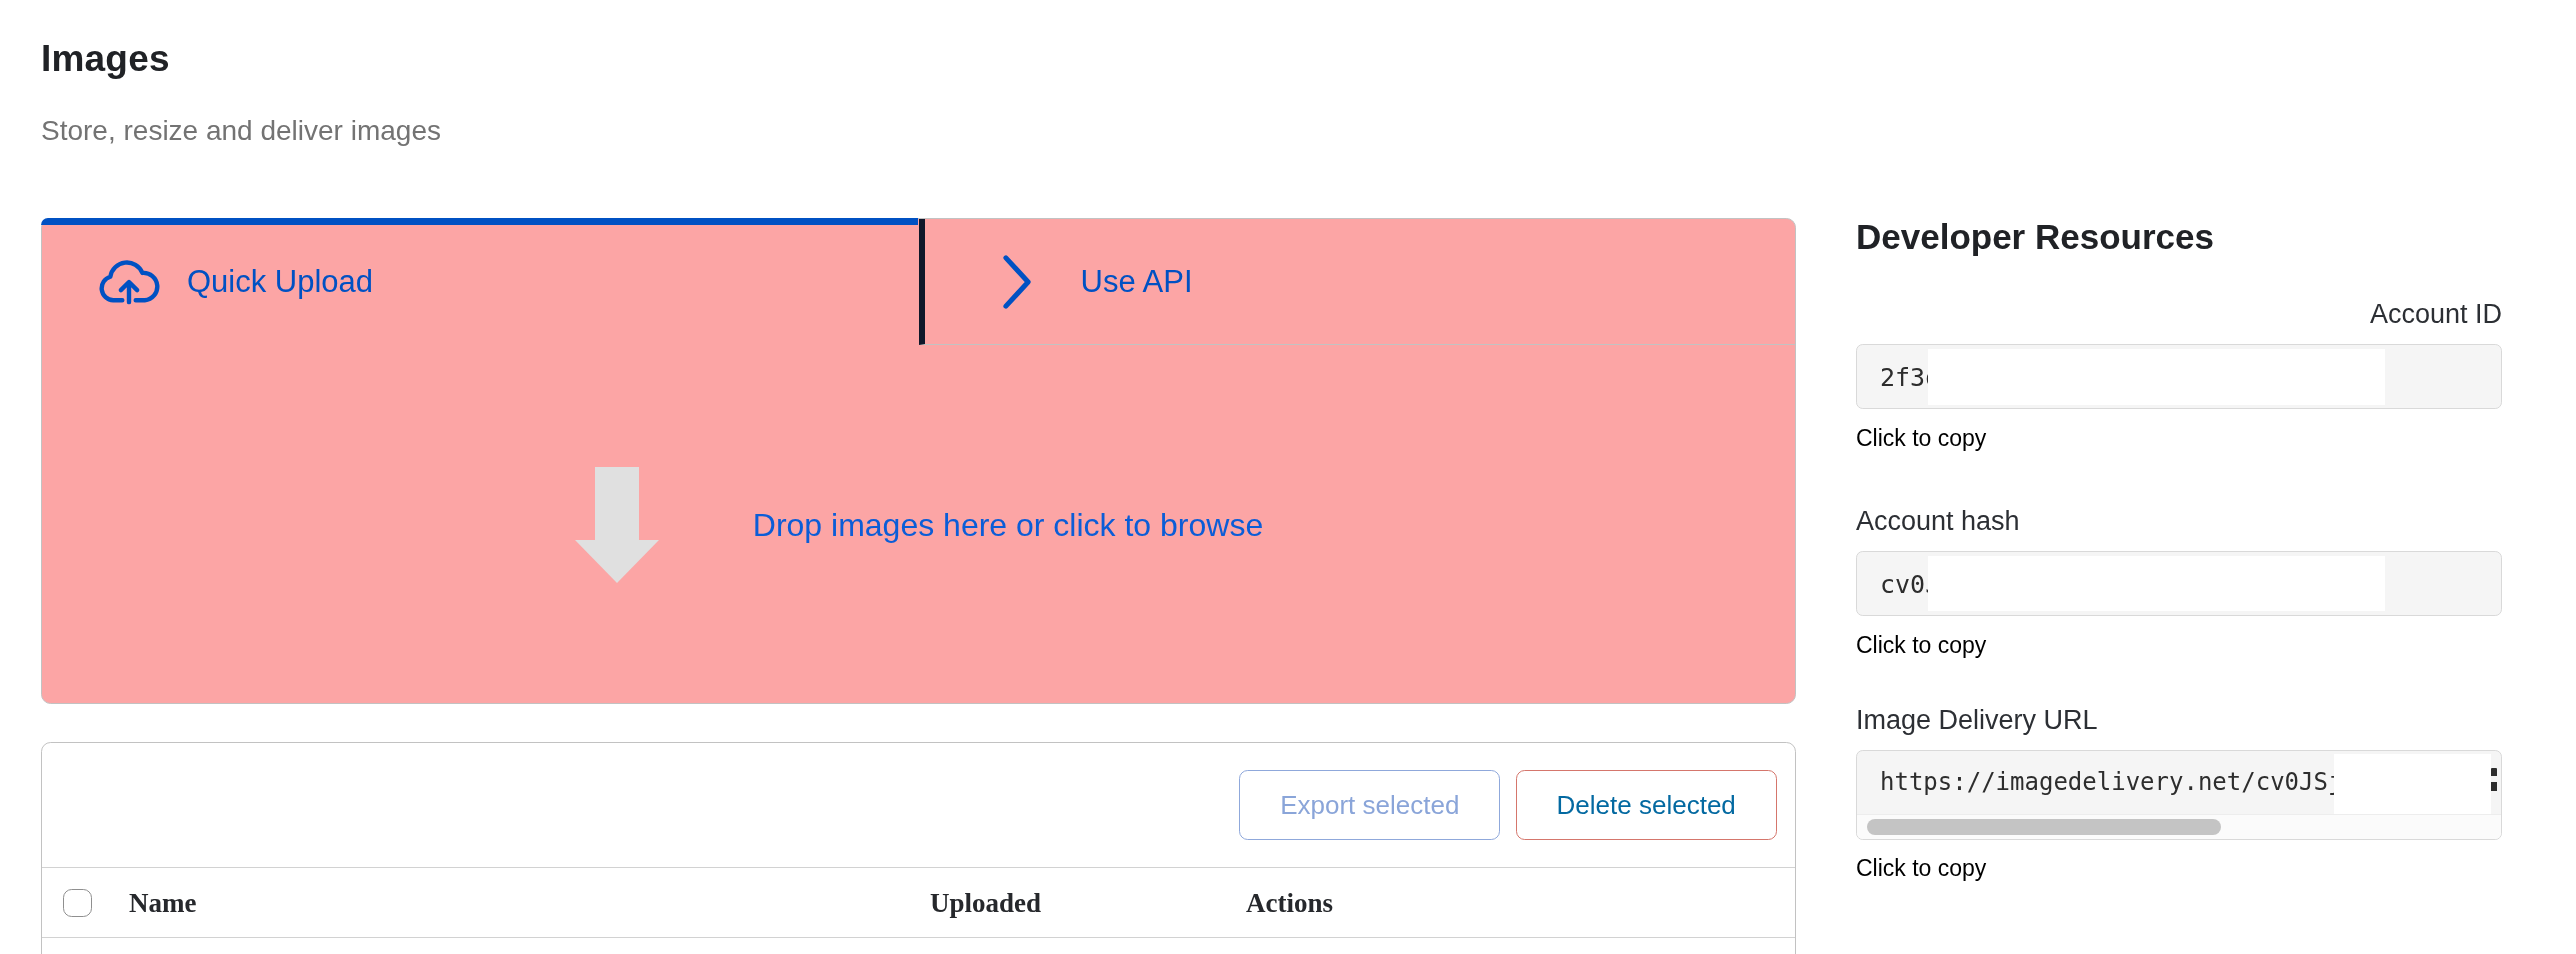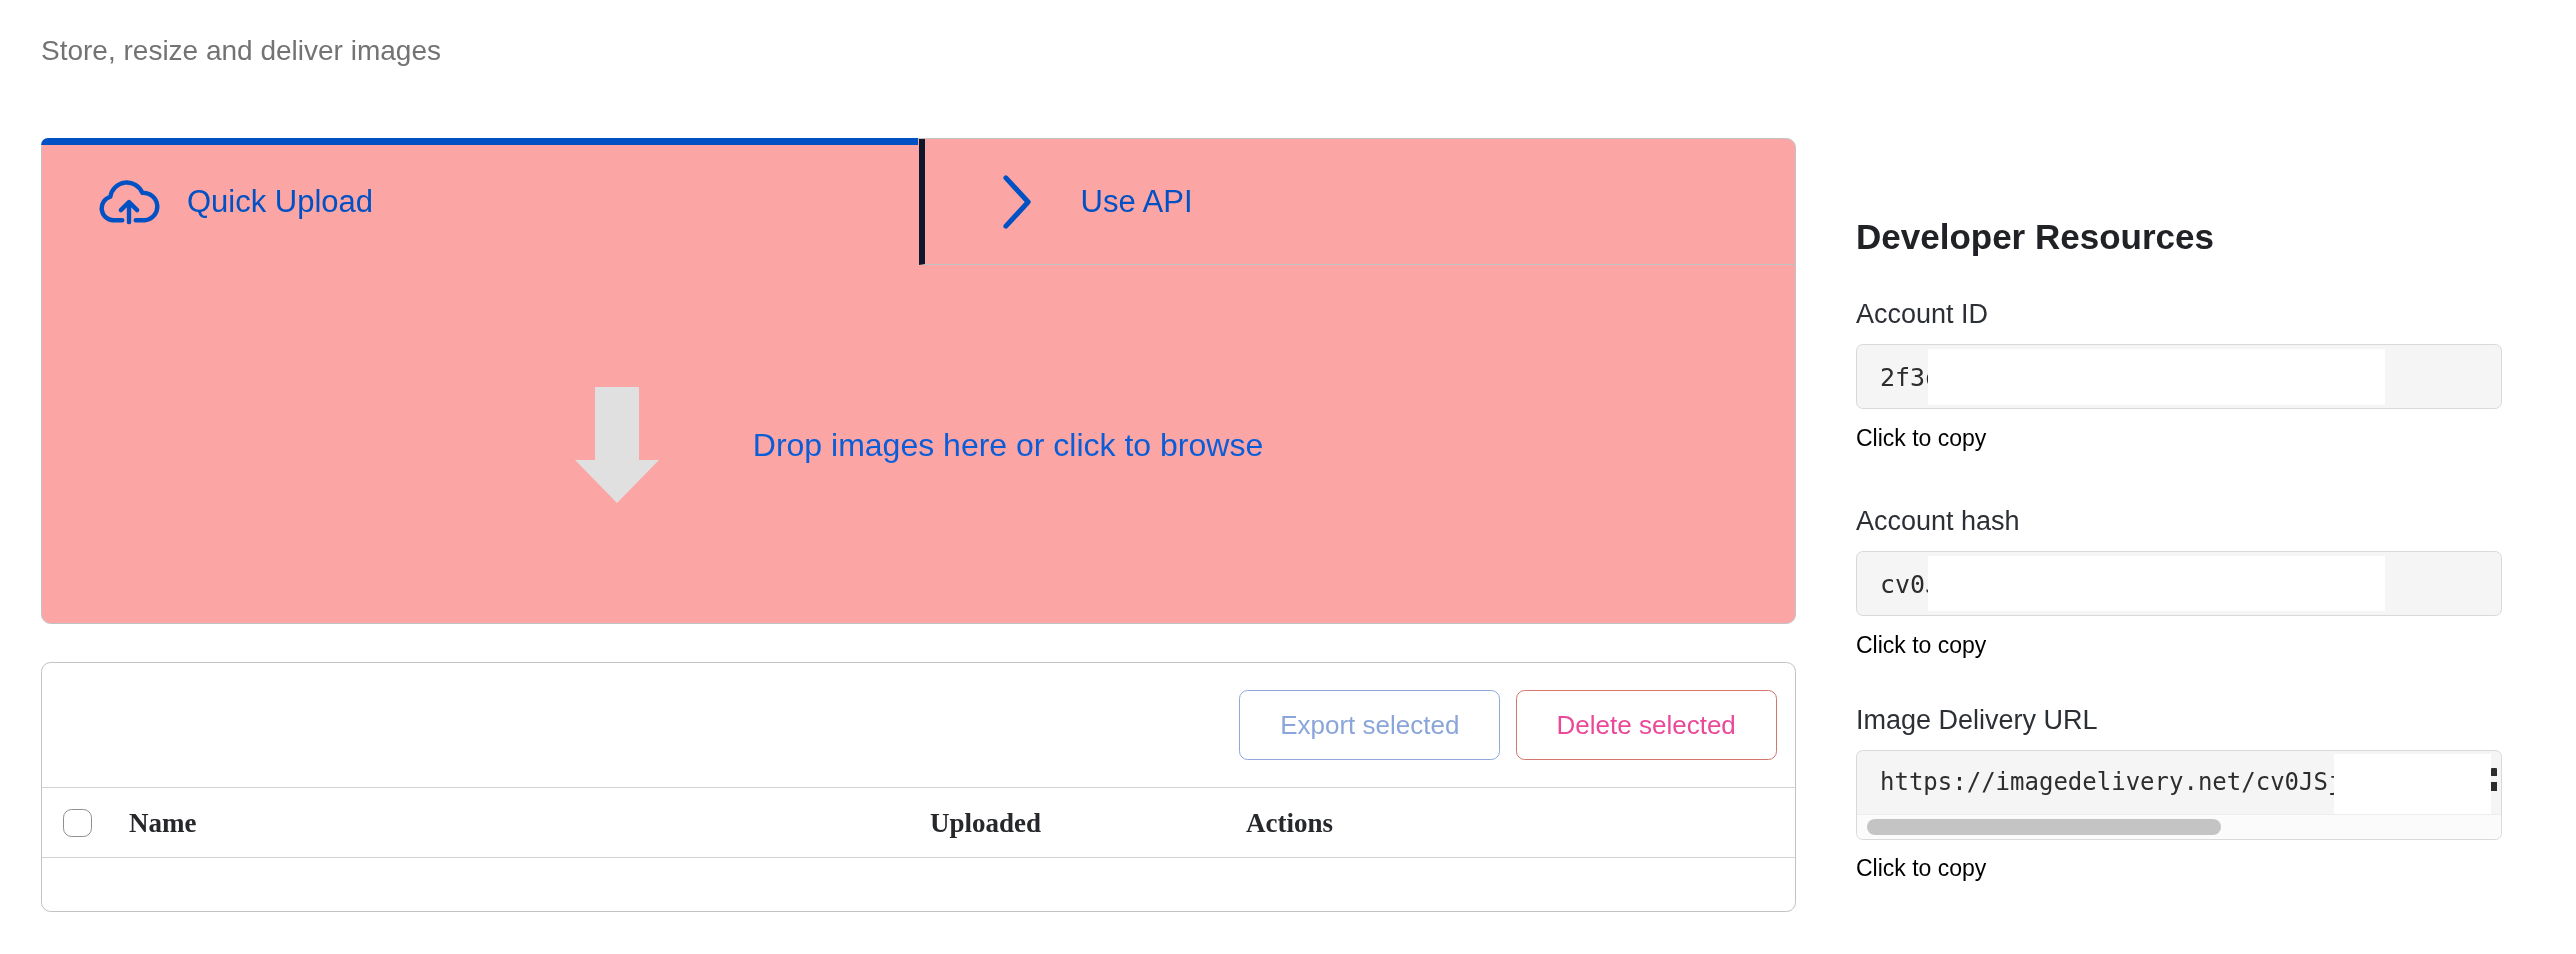--- a/index.html
+++ b/index.html
@@ -35,34 +35,34 @@
   .drop-text { margin-left:44px; font-size:32px; color:#0b5dd7; }
 
   
   .table-card { position:relative; margin-top:38px; height:250px;
                 border:1px solid #c2c2c2; border-radius:9.6px; background:#fff; }
   .toolbar { display:flex; justify-content:flex-end; align-items:center; gap:15.4px;
              height:125px; padding-right:18.3px; border-bottom:1px solid #d2d2d2; }
   .btn { min-width:261px; height:70px; background:#fff; border-radius:8.7px;
          font-size:26px; font-family:"Liberation Sans",sans-serif; cursor:pointer; }
   .btn-export { border:1px solid #8fa8db; color:#8aa5d9; }
-  .btn-delete { border:1px solid #d5766c; color:#ec4899; }
+  .btn-delete { border:1px solid #d5766c; color:#0369a1; }
   .thead { position:relative; height:70px; border-bottom:1px solid #d2d2d2; }
   .th { position:absolute; top:50%; transform:translateY(-50%);
         font-size:27px; font-weight:700; color:#26282c;font-family:Liberation Serif, serif; }
   .th-name { left:87px; } .th-uploaded { left:888px; } .th-actions { left:1204px; }
   .checkbox { position:absolute; left:21px; top:50%; transform:translateY(-50%);
               width:29px; height:28px; border:1.9px solid #8f8f8f; border-radius:8.7px;
               background:#fff; cursor:pointer; }
 
   
   .dev { position:absolute; left:1856px; top:0; width:646px; }
   .dev-title { margin-top:217px; font-size:35px; font-weight:700; color:#202226; }
   .dr-label { font-size:27px; color:#2c2f34; }
-  .lbl-1 { margin-top:42px; } .lbl-2 { margin-top:54px; } .lbl-3 { margin-top:46px; }
+  .lbl-1 { margin-top:42px;text-align:right; } .lbl-2 { margin-top:54px; } .lbl-3 { margin-top:46px; }
   .dr-field { position:relative; margin-top:14.4px; height:65px;
               background:#f5f5f5; border:1px solid #d9d9d9; border-radius:6.7px;
               cursor:pointer; overflow:hidden; }
   .dr-value { position:absolute; left:23px; top:50%; transform:translateY(-50%);
               font-family:"DejaVu Sans Mono", monospace; font-size:25px; color:#2d2d2d;
               white-space:nowrap; }
   .redaction { position:absolute; top:3.8px; bottom:3.8px; left:11%; width:71%; background:#ffffff; }
   
   .dr-field.url { height:90px; }
   .url-text-row { position:relative; height:63px; }
@@ -74,20 +74,21 @@
   .scroll-thumb { position:absolute; left:9.6px; top:3.8px; width:55%; height:16.4px;
                   border-radius:8.7px; background:#c4c4c4; cursor:pointer; }
   .dr-hint { margin-top:15.4px; font-size:23px; color:#000000; }
 
   svg { display:block; }
 </style>
 </head>
 <body>
 
 <div class="main">
+  <h1 class="page-title">Images</h1>
   <p class="page-subtitle">Store, resize and deliver images</p>
 
   <section class="upload-card">
     <div class="accent-bar"></div>
     <div class="tabbar">
       <div class="tab tab-quick">
         <span>
           <svg width="62" height="45" viewBox="0 0 64 47" fill="none">
             <path d="M25 42 H15.5 A12.5 12.5 0 0 1 12.5 17.5 A17.5 17.5 0 0 1 46 13.5 A11.8 11.8 0 0 1 48.5 42 H39" stroke="#0051c3" stroke-width="4.6" stroke-linecap="round" stroke-linejoin="round"></path>
             <path d="M32 44 V24 M23.5 31.5 L32 23 L40.5 31.5" stroke="#0051c3" stroke-width="4.6" stroke-linecap="round" stroke-linejoin="round"></path>

